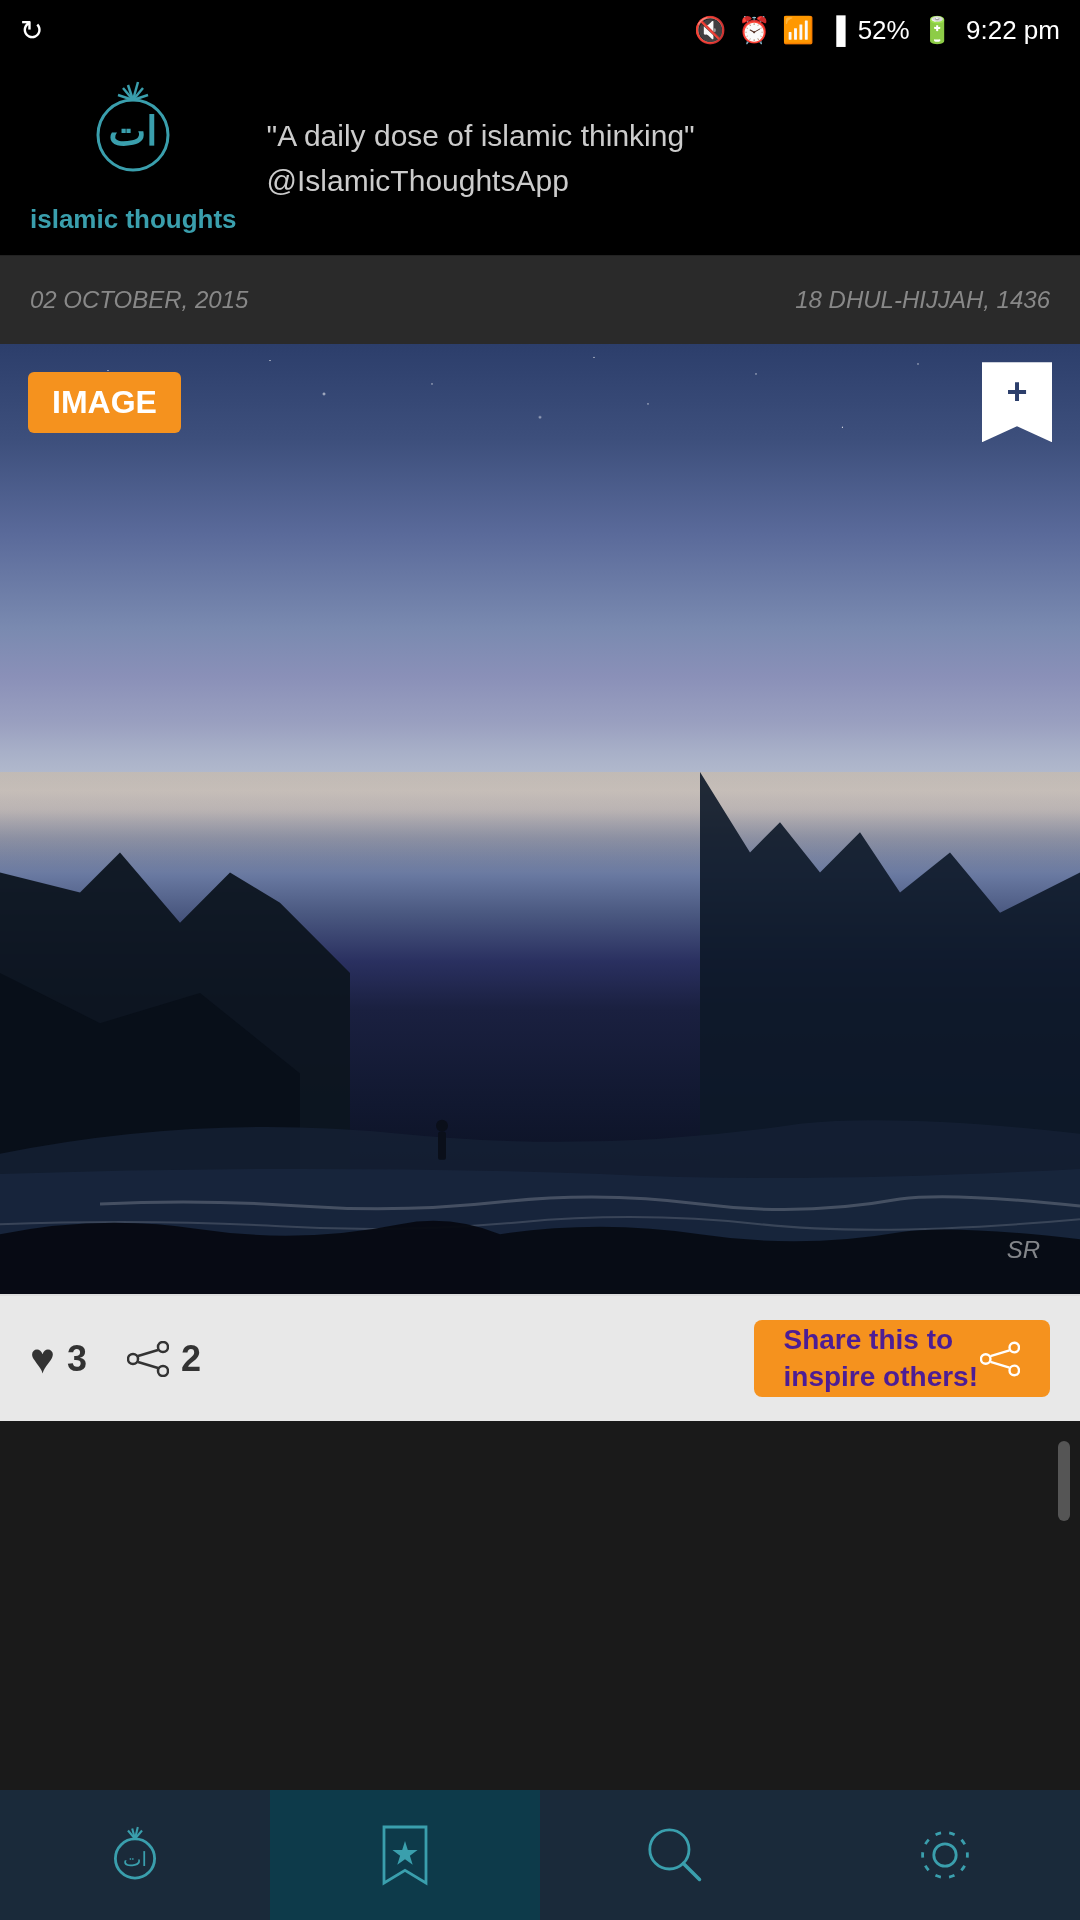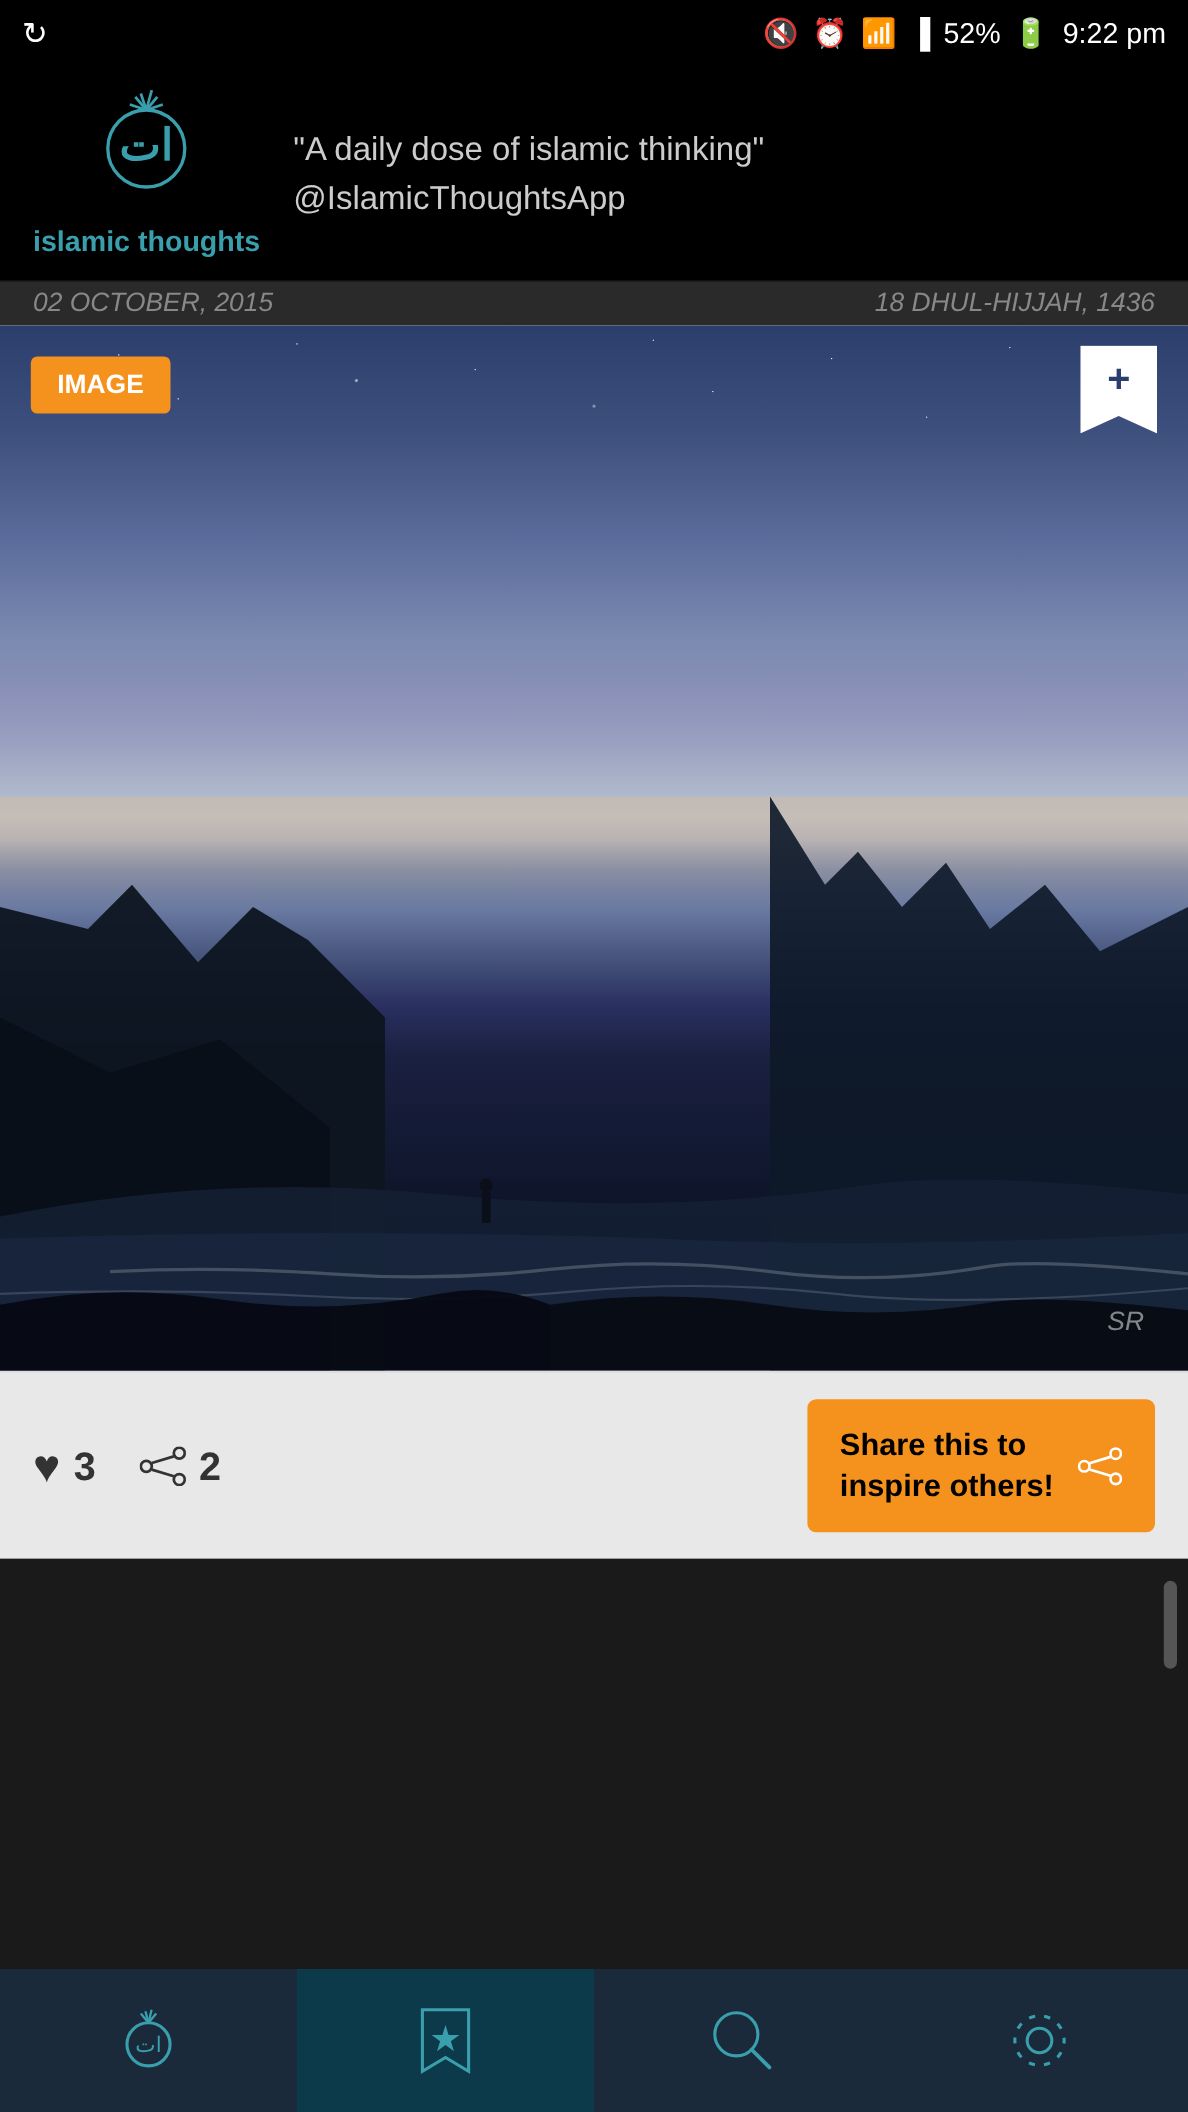--- a/index.html
+++ b/index.html
@@ -56,21 +56,21 @@
     }
     .header-tagline {
       color: #ccc;
       font-size: 30px;
       line-height: 1.5;
     }
 
     
     .date-bar {
       background: #2a2a2a;
-      padding: 6px 30px;
+      padding: 30px 30px;
       display: flex;
       justify-content: space-between;
       color: #888;
       font-size: 24px;
       font-style: italic;
     }
 
     
     .card-container {
       width: 100%;
@@ -176,21 +176,21 @@
       font-style: italic;
       margin-left: 32px;
     }
     
     .image-badge {
       position: absolute;
       top: 28px;
       left: 28px;
       background: #f5921e;
       color: white;
-      font-size: 24px;
+      font-size: 32px;
       font-weight: bold;
       padding: 12px 24px;
       border-radius: 6px;
     }
     
     .bookmark-btn {
       position: absolute;
       top: 18px;
       right: 28px;
       width: 70px;
@@ -231,28 +231,28 @@
       gap: 12px;
       font-size: 36px;
       color: #333;
       cursor: pointer;
     }
     .heart-icon { color: #333; font-size: 42px; }
     .action-count { font-size: 36px; color: #333; font-weight: bold; }
 
     .share-btn {
       background: #f5921e;
-      color: #000000;
+      color: #4c1d95;
       font-size: 28px;
       font-weight: bold;
-      padding: 24px 30px;
+      padding: 2px 30px;
       border-radius: 8px;
       display: flex;
       align-items: center;
-      gap: 22px;
+      gap: 2px;
       cursor: pointer;
       line-height: 1.3;
     }
 
     
     .next-card-preview {
       height: 120px;
       background: #1a1a1a;
       position: relative;
       overflow: hidden;

